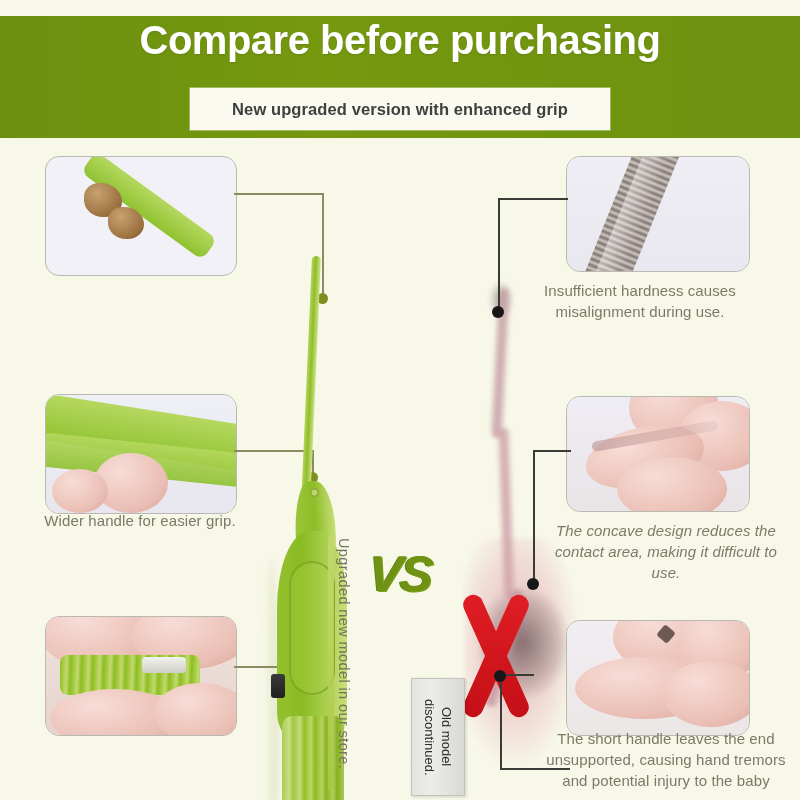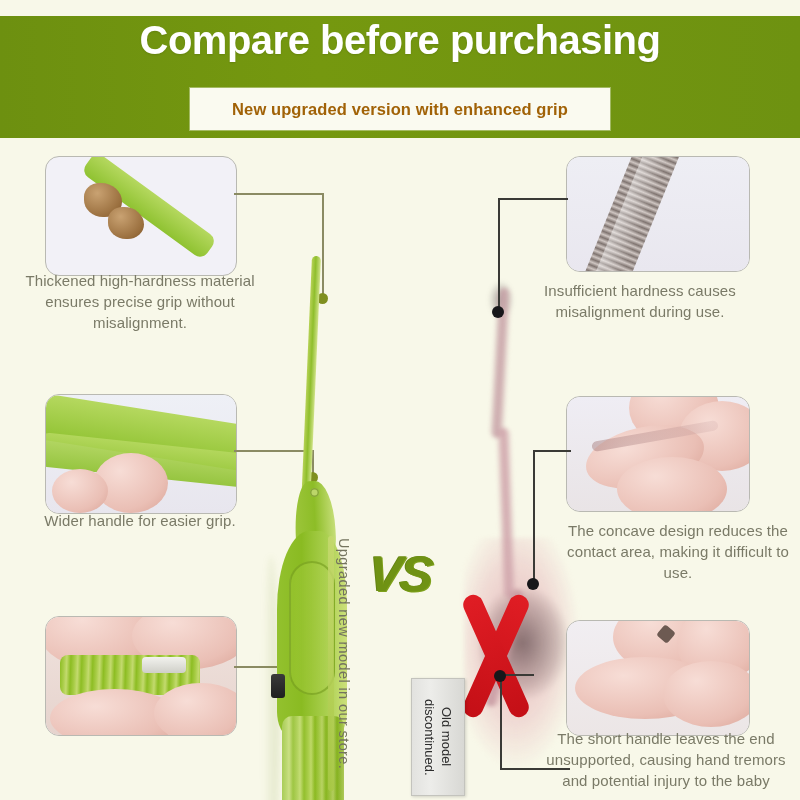--- a/index.html
+++ b/index.html
@@ -23,21 +23,21 @@
     text-shadow:0 1px 2px rgba(0,0,0,.12);
     font-family:"Liberation Sans", sans-serif;
   }
   .subtitle-box{
     position:absolute;left:190px;top:72px;width:420px;height:42px;
     background:#fafaf0;
     display:flex;align-items:center;justify-content:center;
     box-shadow:0 0 0 1px rgba(255,255,255,.35);
   }
   .subtitle-text{
-    color:#a16207;font-size:16.5px;font-weight:bold;letter-spacing:.1px;
+    color:#404040;font-size:16.5px;font-weight:bold;letter-spacing:.1px;
   }
 
   
   .body-area{position:absolute;left:0;top:122px;width:800px;height:678px;background:#f8f8e9;}
 
   
   .thumb{
     position:absolute;border:1.4px solid #b9b9b2;border-radius:14px;
     background:#f2f1f7;overflow:hidden;
   }
@@ -215,21 +215,20 @@
 
   <div class="body-area">
 
     <div class="thumb" style="left:45px;top:18px;width:190px;height:118px;">
       <div class="thumb-inner art">
         <div class="stick-green" style="left:50px;top:-6px;width:150px;height:26px;transform:rotate(36deg);transform-origin:left top;"></div>
         <div class="nut" style="left:38px;top:26px;width:38px;height:34px;"></div>
         <div class="nut" style="left:62px;top:50px;width:36px;height:32px;"></div>
       </div>
     </div>
-    <div class="caption" style="left:22px;top:132px;width:236px;">Thickened high-hardness material ensures precise grip without misalignment.</div>
     <div class="conn" style="left:234px;top:55px;width:100px;height:110px;">
       <div class="seg" style="left:0;top:0;width:90px;height:1.6px;"></div>
       <div class="seg" style="left:88px;top:0;width:1.6px;height:104px;"></div>
     </div>
     <div class="dot" style="left:317px;top:155px;"></div>
 
     <div class="thumb" style="left:45px;top:256px;width:190px;height:118px;">
       <div class="thumb-inner art" style="background:linear-gradient(180deg,#eef0f6,#e8e6ee);">
         <div class="stick-green" style="left:-20px;top:14px;width:230px;height:46px;transform:rotate(9deg);border-radius:12px;"></div>
         <div class="stick-green" style="left:-10px;top:48px;width:215px;height:34px;transform:rotate(6deg);border-radius:12px;opacity:.92;"></div>
@@ -316,21 +315,21 @@
     <div class="thumb" style="left:566px;top:258px;width:182px;height:114px;">
       <div class="thumb-inner art" style="background:linear-gradient(180deg,#efedf4,#e9e4e6);">
         <div class="finger" style="left:62px;top:-26px;width:90px;height:74px;"></div>
         <div class="finger" style="left:112px;top:4px;width:86px;height:70px;"></div>
         <div class="finger" style="left:18px;top:30px;width:120px;height:60px;transform:rotate(-12deg);"></div>
         <div class="finger" style="left:50px;top:60px;width:110px;height:64px;"></div>
         <div style="position:absolute;left:24px;top:34px;width:128px;height:10px;transform:rotate(-10deg);
              background:linear-gradient(90deg,rgba(170,130,130,.5),rgba(200,160,160,.2));border-radius:6px;"></div>
       </div>
     </div>
-    <div class="caption" style="left:556px;top:382px;width:244px;">The concave design reduces the contact area, making it difficult to use.</div>
+    <div class="caption" style="left:544px;top:382px;width:244px;font-style:italic;">The concave design reduces the contact area, making it difficult to use.</div>
     <div class="conn grey" style="left:533px;top:312px;width:40px;height:132px;">
       <div class="seg" style="left:0;top:0;width:38px;height:1.8px;"></div>
       <div class="seg" style="left:0;top:0;width:1.8px;height:130px;"></div>
     </div>
     <div class="dot black" style="left:527px;top:440px;"></div>
 
     <div class="thumb" style="left:566px;top:482px;width:182px;height:114px;">
       <div class="thumb-inner art" style="background:linear-gradient(180deg,#f1eef2,#ece6e6);">
         <div class="finger" style="left:46px;top:-20px;width:108px;height:72px;"></div>
         <div class="finger" style="left:110px;top:-14px;width:84px;height:74px;"></div>

